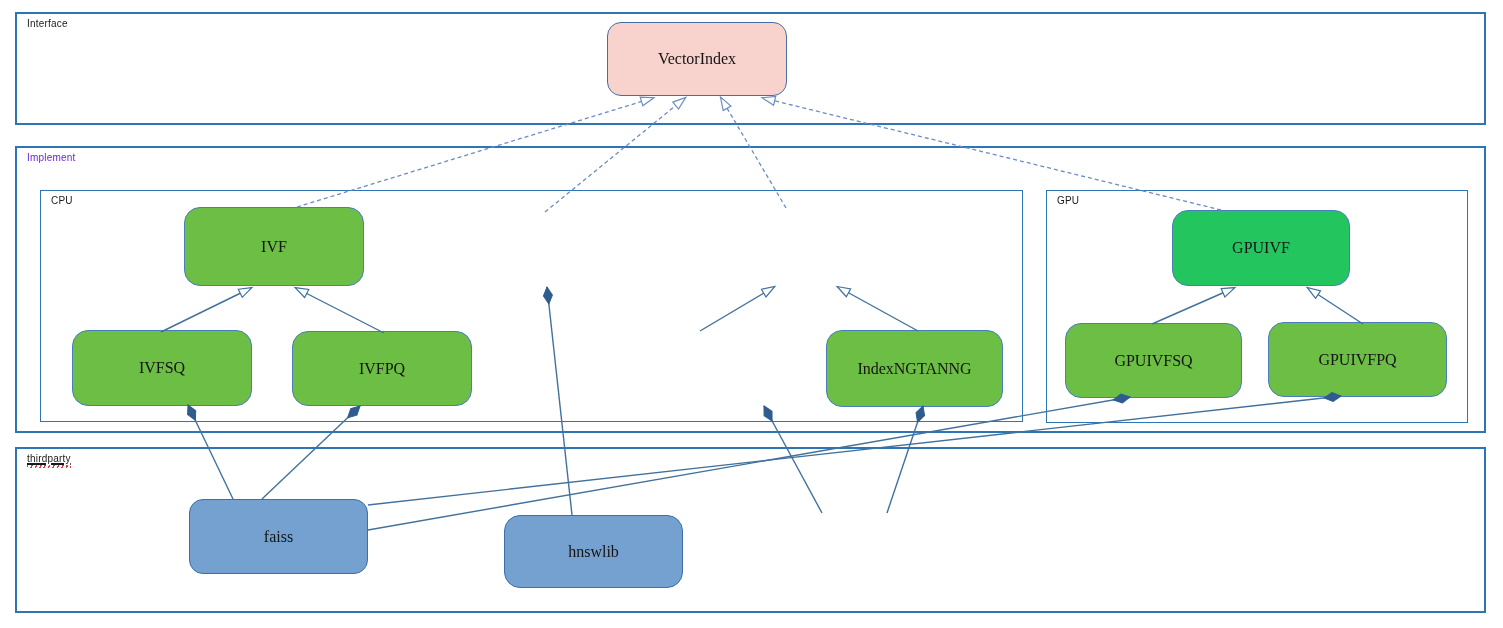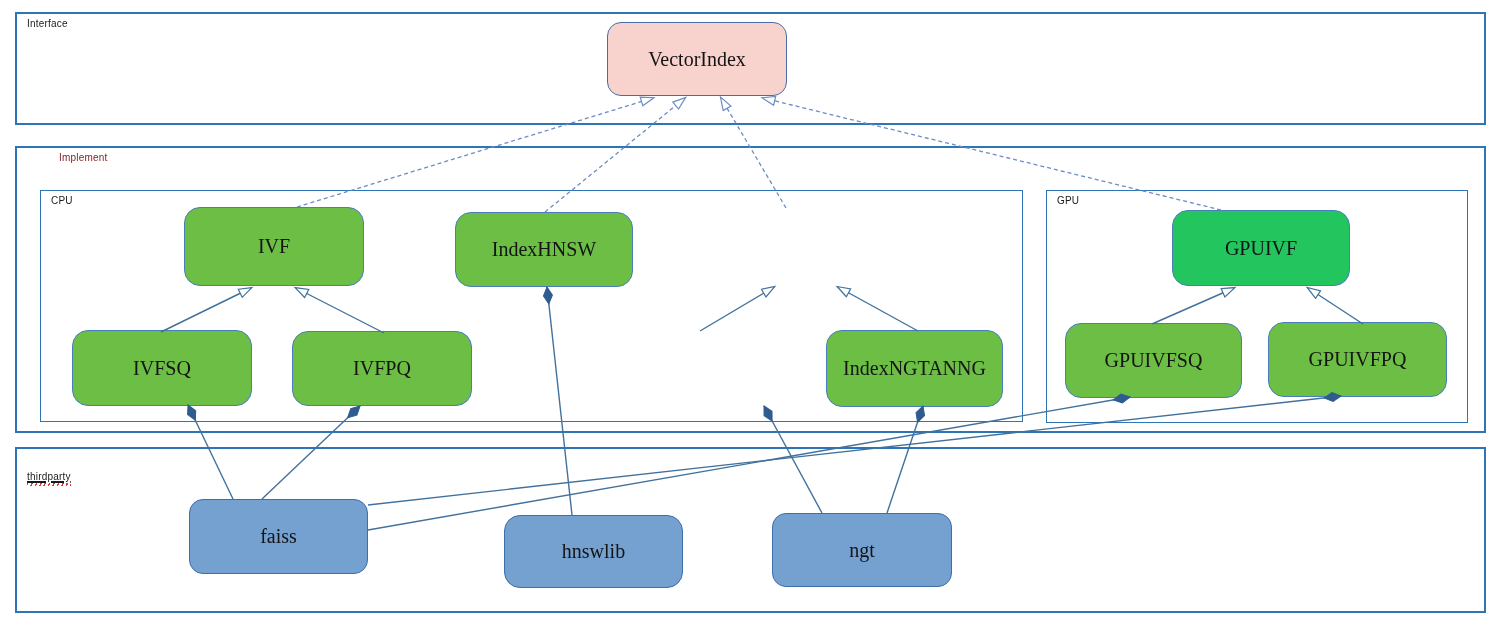--- a/index.html
+++ b/index.html
@@ -39,21 +39,21 @@
     margin-top: 1px;
     background: repeating-linear-gradient(115deg, #e03a3a 0 1.4px, transparent 1.4px 4px);
   }
   .node {
     position: absolute;
     box-sizing: border-box;
     display: flex;
     align-items: center;
     justify-content: center;
     font-family: "Liberation Serif", serif;
-    font-size: 20px;
+    font-size: 16px;
     color: #141414;
     text-align: center;
     white-space: nowrap;
   }
   #edge-layer {
     position: absolute;
     left: 0; top: 0;
     width: 1503px;
     height: 628px;
     pointer-events: none;
@@ -61,39 +61,36 @@
 </style>
 </head>
 <body>
 
 <div id="diagram">
 
 <div class="container" style="left: 15px; top: 12px; width: 1471px; height: 113px; border: 2px solid rgb(46, 117, 182);">
       <span class="glabel" style="color: rgb(26, 26, 26);">Interface</span>
     </div>
     <div class="container" style="left: 15px; top: 146px; width: 1471px; height: 287px; border: 2px solid rgb(46, 117, 182);">
-      <span class="glabel" style="color: #7f1d1d; margin-left: 32px;">Implement</span>
+      <span class="glabel" style="color: #6d28d9;">Implement</span>
     </div>
     <div class="container" style="left: 40px; top: 190px; width: 983px; height: 232px; border: 1.5px solid rgb(46, 117, 182);">
       <span class="glabel" style="color: rgb(26, 26, 26);">CPU</span>
     </div>
     <div class="container" style="left: 1046px; top: 190px; width: 422px; height: 233px; border: 1.5px solid rgb(46, 117, 182); padding-left: 12px;">
       <span class="glabel" style="color: rgb(26, 26, 26);">GPU</span>
     </div>
     <div class="container" style="left: 15px; top: 447px; width: 1471px; height: 166px; border: 2px solid rgb(46, 117, 182);">
-      <span class="glabel squiggle" style="color: rgb(26, 26, 26); margin-top: 18px;">thirdparty</span>
+      <span class="glabel squiggle" style="color: rgb(26, 26, 26);">thirdparty</span>
     </div>
     <div class="node" style="left: 607px; top: 22px; width: 180px; height: 74px; background: rgb(248, 211, 205); border: 1.2px solid rgb(74, 109, 167); border-radius: 14px;">
       <span>VectorIndex</span>
     </div>
     <div class="node" style="left: 184px; top: 207px; width: 180px; height: 79px; background: rgb(108, 190, 69); border: 1.2px solid rgb(74, 126, 187); border-radius: 16px;">
       <span>IVF</span>
-    </div>
-    <div class="node" style="left: 455px; top: 212px; width: 178px; height: 75px; background: rgb(108, 190, 69); border: 1.2px solid rgb(74, 126, 187); border-radius: 16px;">
-      <span>IndexHNSW</span>
     </div>
     <div class="node" style="left: 72px; top: 330px; width: 180px; height: 76px; background: rgb(108, 190, 69); border: 1.2px solid rgb(74, 126, 187); border-radius: 16px; text-align: center;">
       <span>IVFSQ</span>
     </div>
     <div class="node" style="left: 292px; top: 331px; width: 180px; height: 75px; background: rgb(108, 190, 69); border: 1.2px solid rgb(74, 126, 187); border-radius: 16px;">
       <span>IVFPQ</span>
     </div>
     <div class="node" style="left: 826px; top: 330px; width: 177px; height: 77px; background: rgb(108, 190, 69); border: 1.2px solid rgb(74, 126, 187); border-radius: 16px;">
       <span>IndexNGTANNG</span>
     </div>
@@ -104,23 +101,20 @@
       <span>GPUIVFSQ</span>
     </div>
     <div class="node" style="left: 1268px; top: 322px; width: 179px; height: 75px; background: rgb(108, 190, 69); border: 1.2px solid rgb(74, 126, 187); border-radius: 16px;">
       <span>GPUIVFPQ</span>
     </div>
     <div class="node" style="left: 189px; top: 499px; width: 179px; height: 75px; background: rgb(117, 161, 208); border: 1.2px solid rgb(61, 111, 168); border-radius: 14px;">
       <span>faiss</span>
     </div>
     <div class="node" style="left: 488px; top: 515px; width: 179px; height: 73px; background: rgb(117, 161, 208); border: 1.2px solid rgb(61, 111, 168); border-radius: 16px; margin-left: 16px;">
       <span>hnswlib</span>
-    </div>
-    <div class="node" style="left: 772px; top: 513px; width: 180px; height: 74px; background: rgb(117, 161, 208); border: 1.2px solid rgb(61, 111, 168); border-radius: 14px;">
-      <span>ngt</span>
     </div>
     <svg id="edge-layer" xmlns="http://www.w3.org/2000/svg" width="1503" height="628" viewBox="0 0 1503 628">
     <defs>
       <marker id="tri-solid" markerWidth="18" markerHeight="14" refX="13" refY="5.5" orient="auto" markerUnits="userSpaceOnUse">
         <path id="tri-solid-path" d="M1,1 L14,5.5 L1,10 Z" fill="#ffffff" stroke-width="1.2" stroke="#41719c"></path>
       </marker>
       <marker id="tri-dash" markerWidth="18" markerHeight="14" refX="13" refY="5.5" orient="auto" markerUnits="userSpaceOnUse">
         <path id="tri-dash-path" d="M1,1 L14,5.5 L1,10 Z" fill="#ffffff" stroke-width="1.2" stroke="#6b8cc4"></path>
       </marker>
       <marker id="dia-filled" markerWidth="22" markerHeight="14" refX="1" refY="6" orient="auto" markerUnits="userSpaceOnUse">

